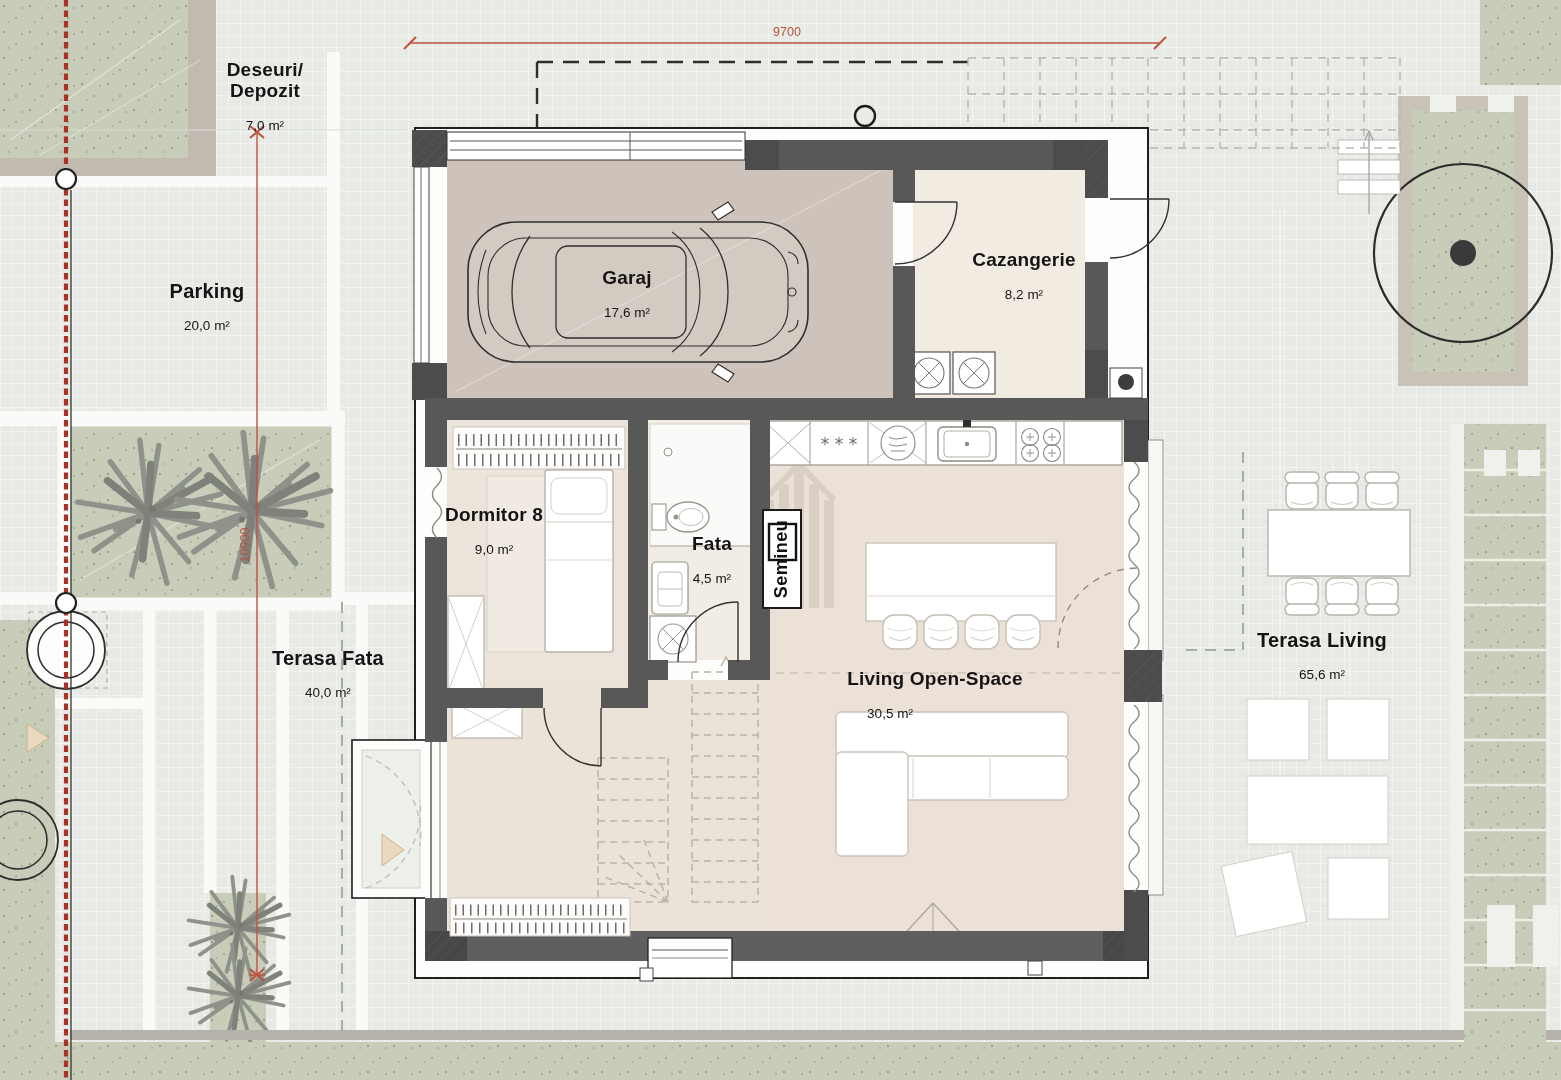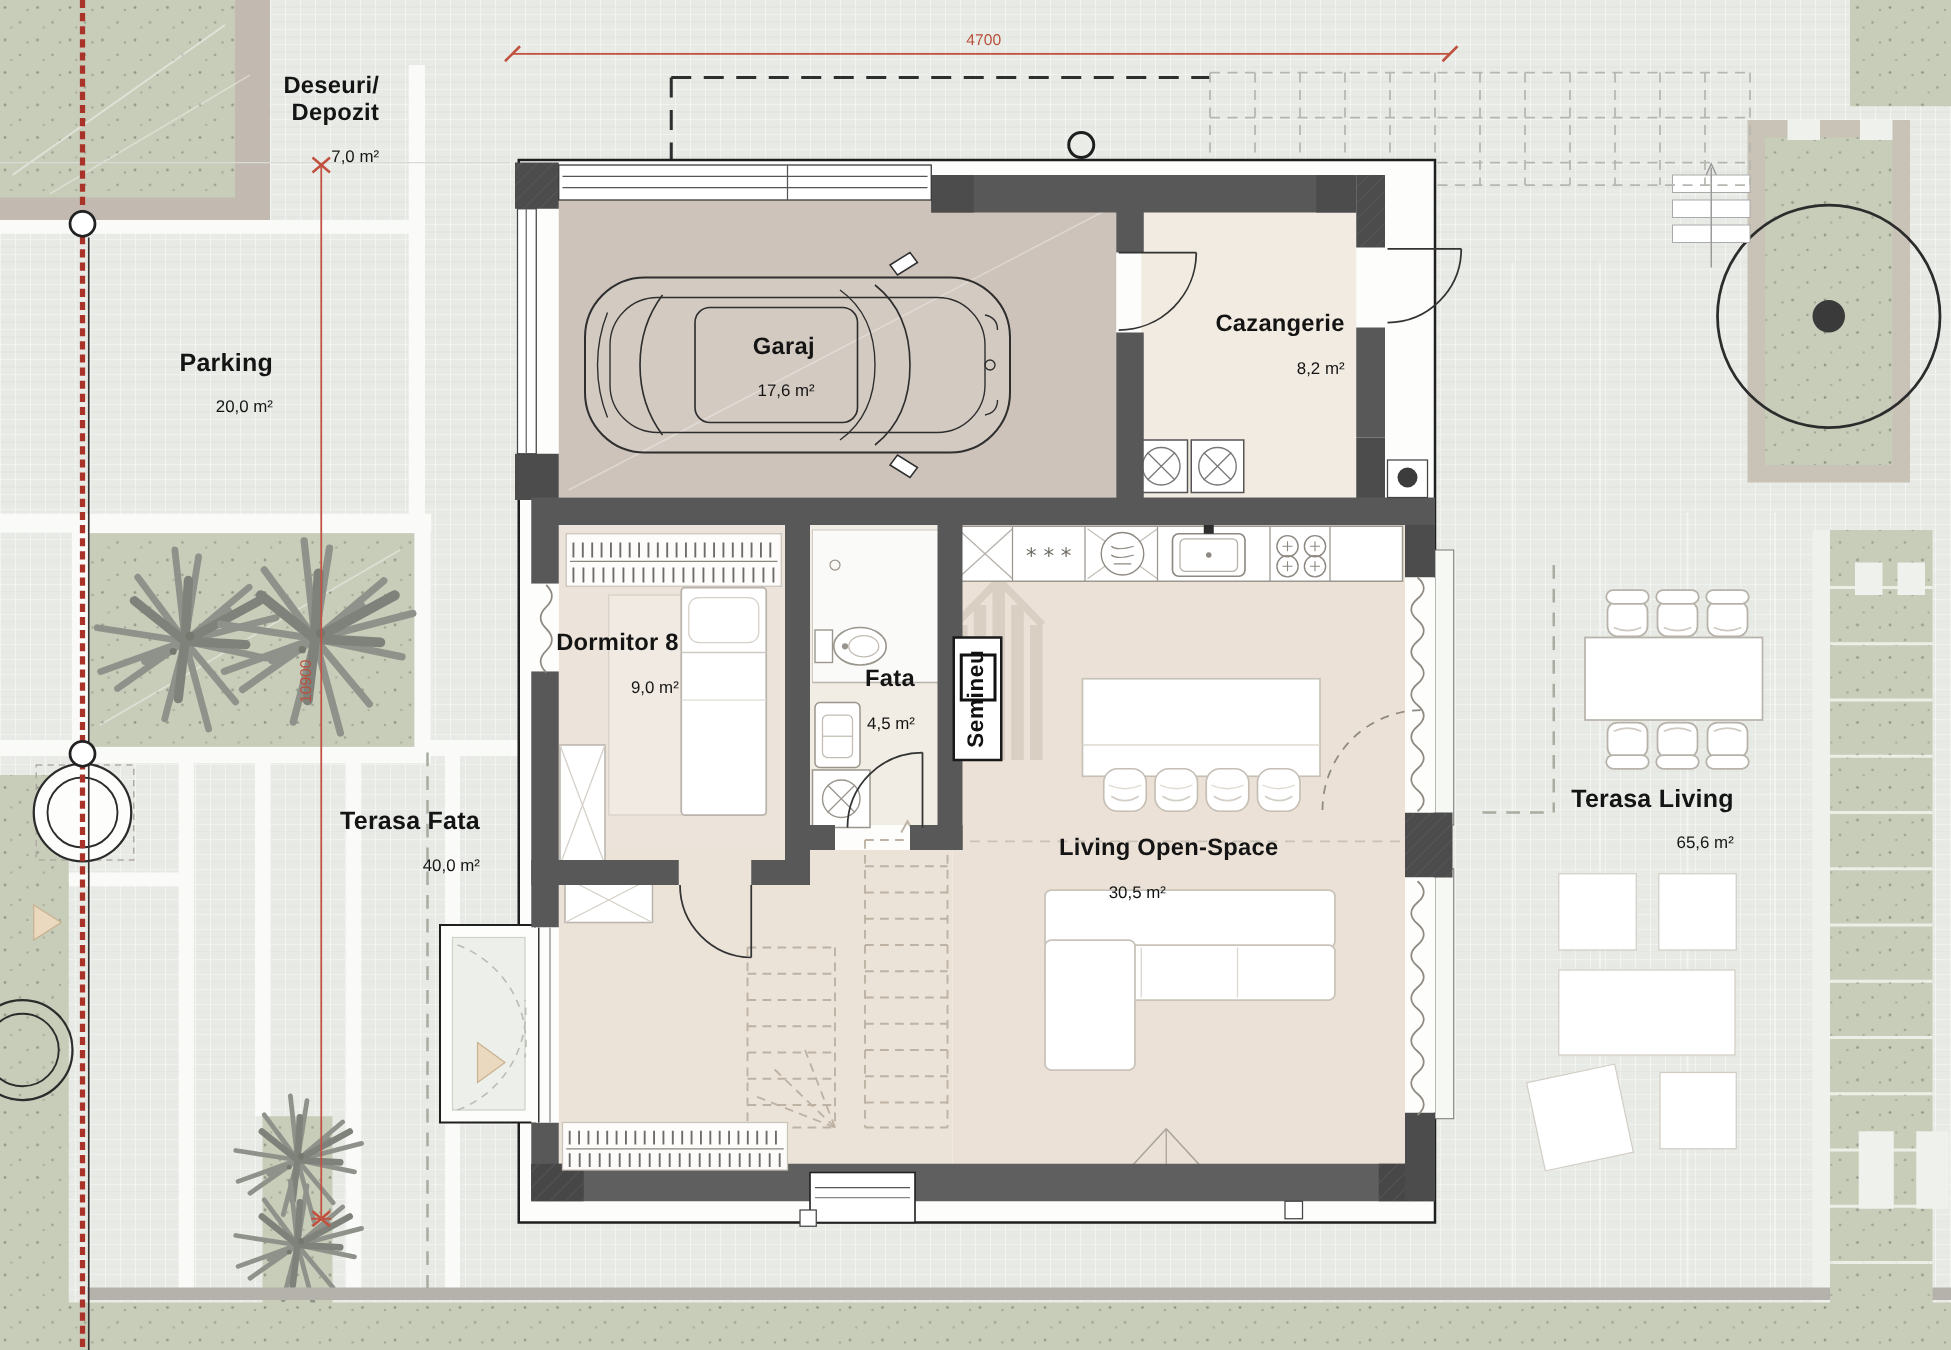--- a/index.html
+++ b/index.html
@@ -5,21 +5,21 @@
   html,body{margin:0;padding:0;background:#dfe3dd;font-family:"Liberation Sans",sans-serif;}
   #stage{
     position:relative;width:1561px;height:1080px;overflow:hidden;
     background-color:#e8ebe5;
     background-image:
       repeating-linear-gradient(0deg, rgba(255,255,255,.45) 0 1px, transparent 1px 12px),
       repeating-linear-gradient(90deg, rgba(255,255,255,.45) 0 1px, transparent 1px 12px),
       repeating-linear-gradient(0deg, rgba(110,120,110,.035) 0 1px, transparent 1px 6px);
   }
   #plan-svg{position:absolute;left:0;top:0;z-index:1;}
-  .lbl{position:absolute;transform:translate(-50%,-50%);text-align:right;color:#141414;white-space:nowrap;z-index:10;}
+  .lbl{position:absolute;transform:translate(-50%,-50%);text-align:center;color:#141414;white-space:nowrap;z-index:10;}
   .lname{font-weight:bold;font-size:19px;line-height:1.1;letter-spacing:.2px;}
   .lname.big{font-size:20px;}
   .larea{font-size:13.5px;margin-top:16px;}
   .dim{position:absolute;color:#b8503c;font-size:12.5px;z-index:10;transform:translate(-50%,-50%);}
   .dim.vert{transform:translate(-50%,-50%) rotate(-90deg);}
   .semineu{
     position:absolute;left:781px;top:559px;z-index:10;
     transform:translate(-50%,-50%) rotate(-90deg);
     font-weight:bold;font-size:18px;color:#111;letter-spacing:.5px;white-space:nowrap;
   }
@@ -500,30 +500,30 @@
   <line x1="257" y1="132" x2="257" y2="975" stroke-width="1.4"></line>
   <line x1="250" y1="138" x2="264" y2="126" stroke-width="2"></line>
   <line x1="250" y1="126" x2="264" y2="138" stroke-width="2"></line>
   <line x1="250" y1="981" x2="264" y2="969" stroke-width="2"></line>
   <line x1="250" y1="969" x2="264" y2="981" stroke-width="2"></line>
   <line x1="249" y1="975" x2="265" y2="975" stroke-width="1.6"></line>
 </g>
 </svg>
 
 
-<div class="dim" style="left:787px;top:32px">4700</div>
+<div class="dim" style="left:787px;top:32px">9700</div>
 <div class="dim vert" style="left:245px;top:545px">10900</div>
 
 <div class="lbl" style="left:265px;top:96px">
   <div class="lname">Deseuri/</div>
   <div class="lname">Depozit</div>
   <div class="larea">7,0 m²</div>
 </div>
 
-<div class="lbl" style="left:181px;top:306px">
+<div class="lbl" style="left:207px;top:306px">
   <div class="lname big">Parking</div>
   <div class="larea">20,0 m²</div>
 </div>
 
 <div class="lbl" style="left:328px;top:673px">
   <div class="lname big">Terasa Fata</div>
   <div class="larea">40,0 m²</div>
 </div>
 
 <div class="lbl" style="left:1322px;top:655px">

